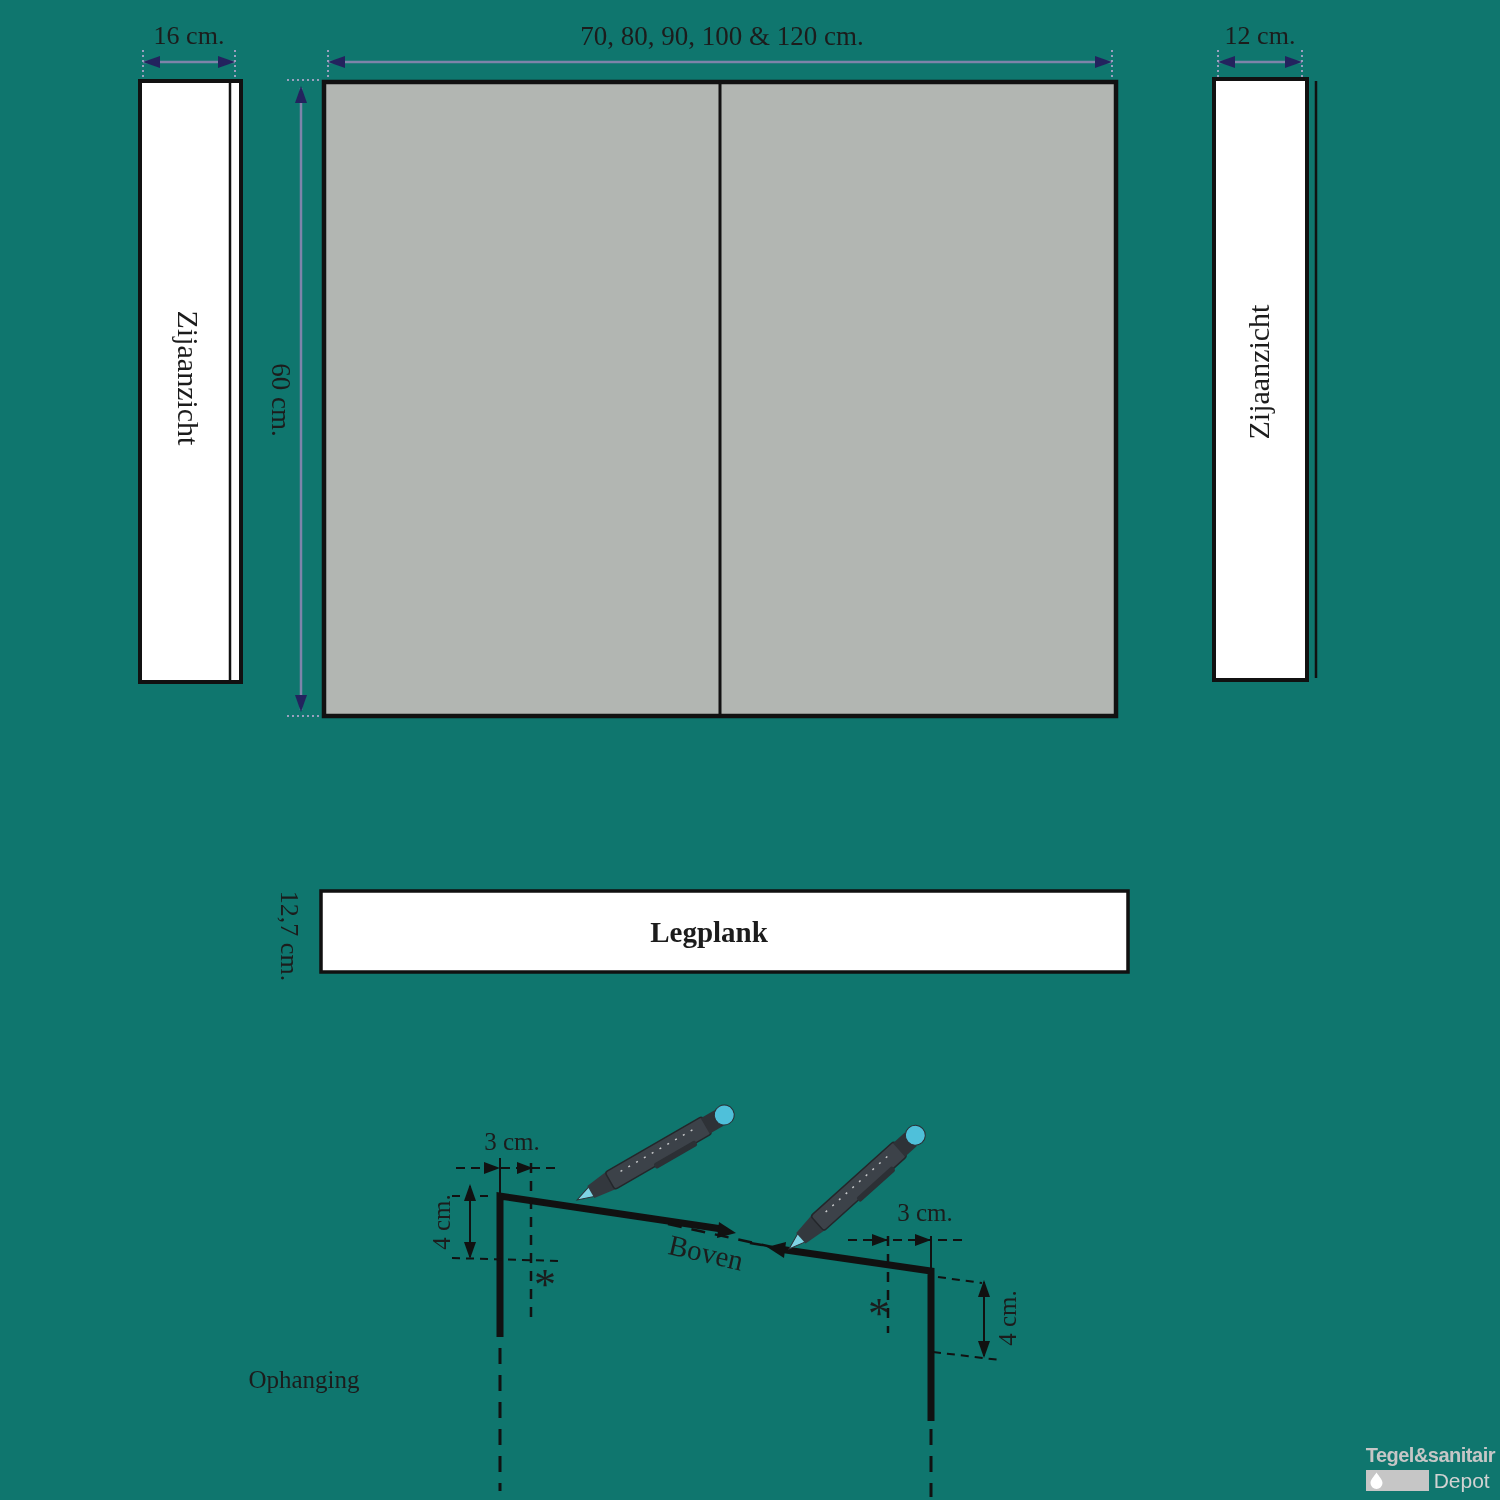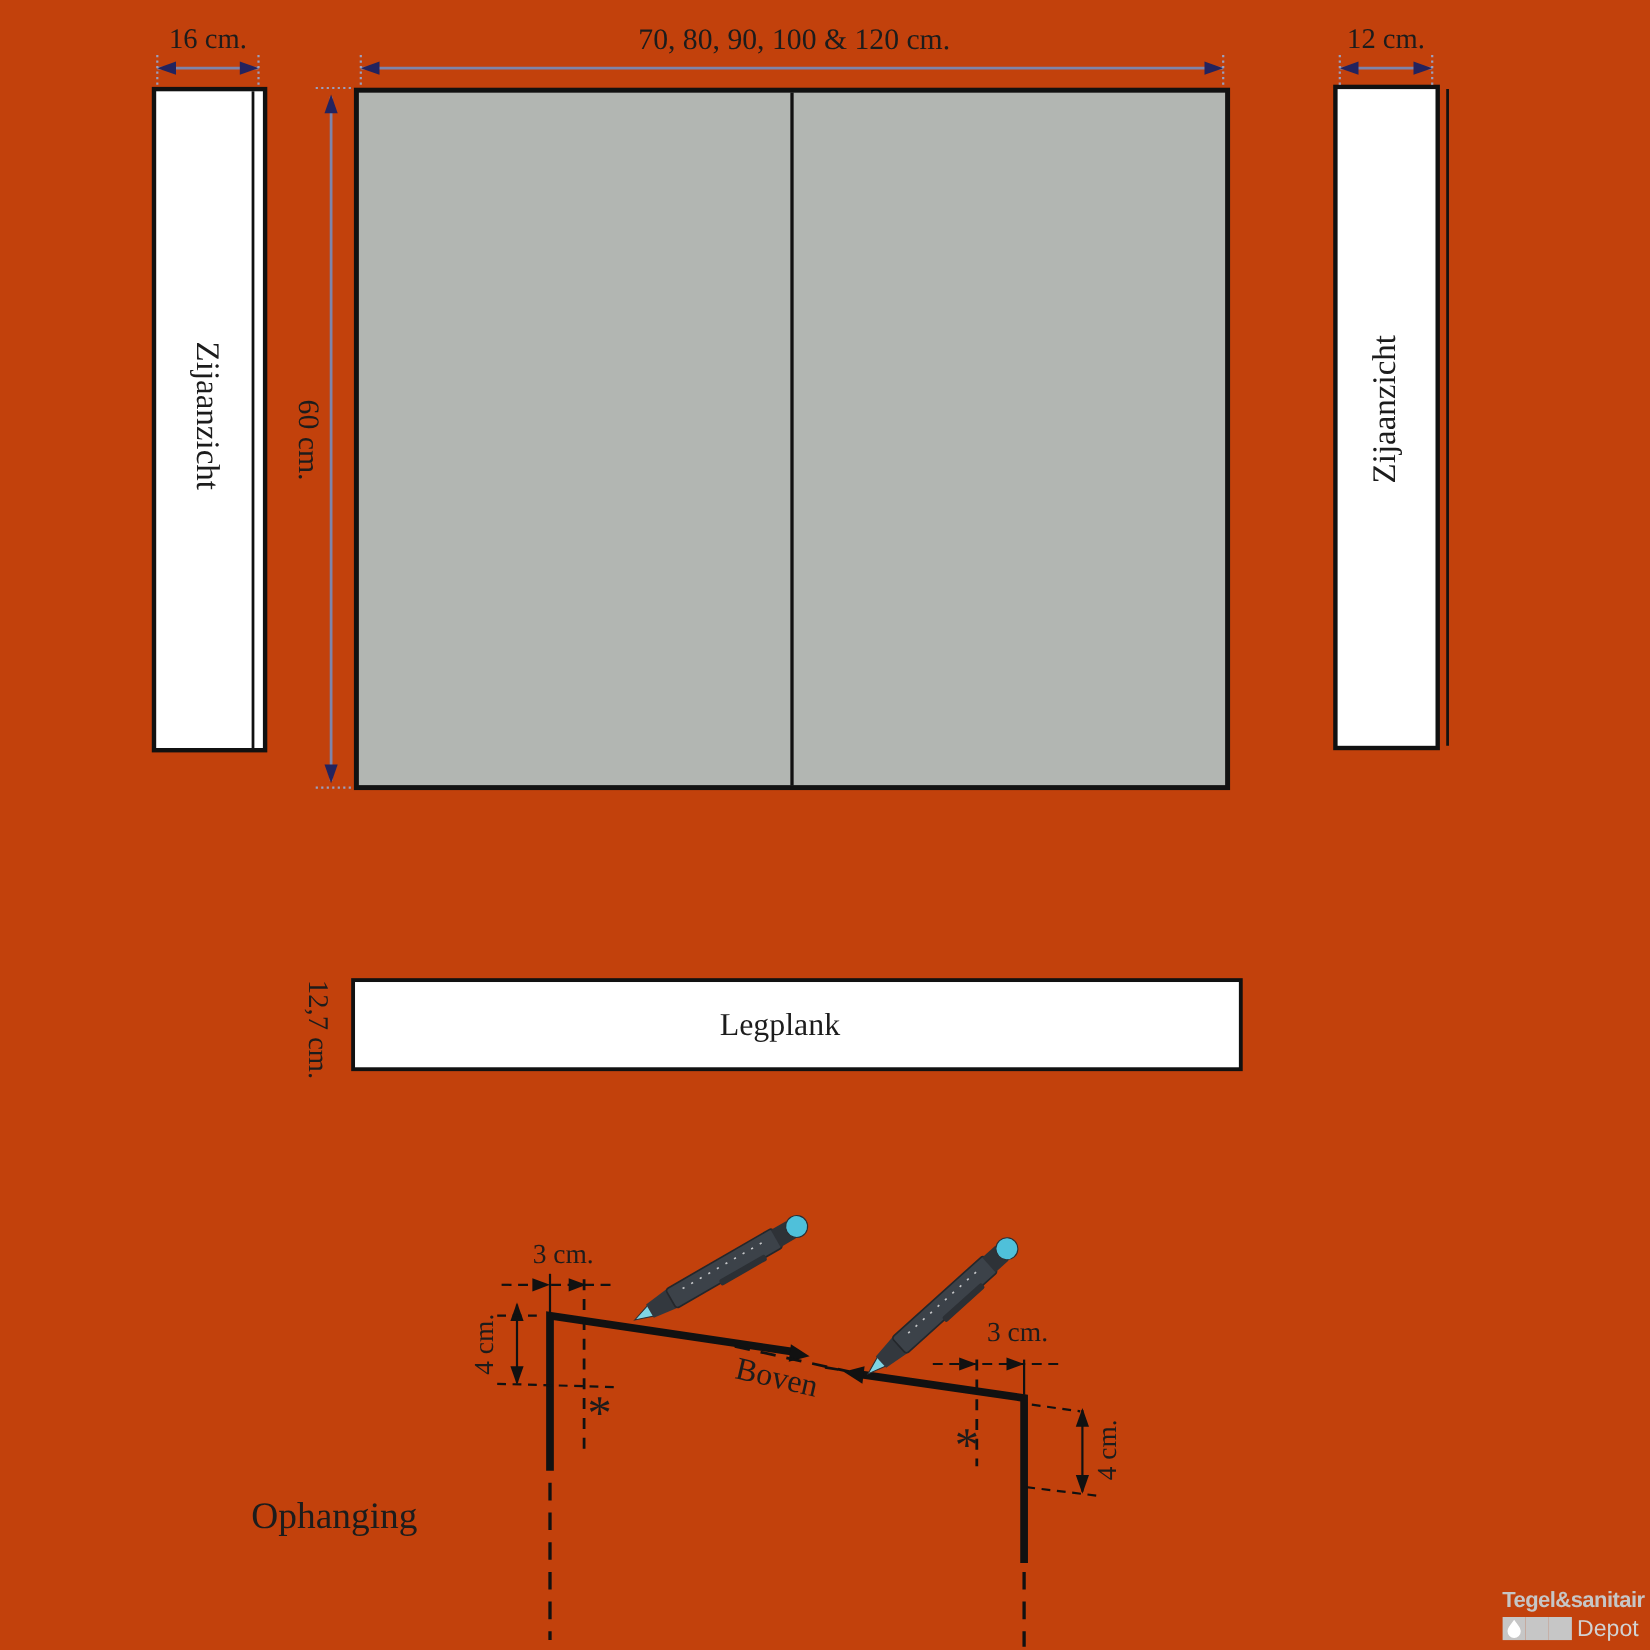--- a/index.html
+++ b/index.html
@@ -1,26 +1,26 @@
 <!DOCTYPE html>
 <html><head>
 <meta charset="utf-8">
 <style>
   html,body{margin:0;padding:0;background:#fff;}
-  #stage{position:relative;width:1500px;height:1500px;background:#c2410c;overflow:hidden;
+  #stage{position:relative;width:1500px;height:1500px;background:#0f766e;overflow:hidden;
          font-family:"Liberation Serif","DejaVu Serif",serif;}
   #draw{position:absolute;left:0;top:0;}
   .lbl{position:absolute;color:#1c1c1c;white-space:nowrap;line-height:1;
        transform:translate(-50%,-50%);}
   .r90 {transform:translate(-50%,-50%) rotate(90deg);}
   .rm90{transform:translate(-50%,-50%) rotate(-90deg);}
   .r13 {transform:translate(-50%,-50%) rotate(13deg);}
   .star{position:absolute;color:#1c1c1c;font-size:44px;line-height:1;white-space:nowrap;}
   .f26{font-size:26px;} .f27{font-size:27px;} .f25{font-size:25px;}
-  .f29{font-size:29px;} .f30{font-size:30px;} .f31{font-size:34px;}
+  .f29{font-size:29px;} .f30{font-size:30px;} .f31{font-size:25px;}
   
   .wm{position:absolute;right:5px;top:1444px;text-align:left;
       font-family:"Liberation Sans","DejaVu Sans",sans-serif;}
   .wm-brand{font-size:20px;font-weight:bold;color:#c6c6c6;letter-spacing:-0.5px;line-height:22px;}
   .wm-row{display:flex;align-items:center;gap:0;margin-top:4px;}
   .wm-sq{width:21px;height:21px;background:#c6c6c6;display:flex;align-items:center;justify-content:center;}
   .wm-depot{font-size:21px;color:#d2d2d2;margin-left:5px;line-height:21px;}
 </style>
 </head>
 <body>
@@ -138,21 +138,21 @@
   </svg>
 
   <span class="lbl f26" style="left:189px;top:36px;">16 cm.</span>
   <span class="lbl f27" style="left:722px;top:36px;text-align:center;">70, 80, 90, 100 &amp; 120 cm.</span>
   <span class="lbl f26" style="left:1260px;top:36px;">12 cm.</span>
 
   <span class="lbl f30 r90" style="left:188px;top:378px;">Zijaanzicht</span>
   <span class="lbl f27 r90" style="left:280px;top:400px;">60 cm.</span>
   <span class="lbl f30 rm90" style="left:1259px;top:372px;">Zijaanzicht</span>
 
-  <span class="lbl f29" style="left:709px;top:932px;">Legplank</span>
+  <span class="lbl f29" style="left:709px;top:932px;font-weight:bold;">Legplank</span>
   <span class="lbl f26 r90" style="left:289px;top:936px;">12,7 cm.</span>
 
   <span class="lbl f31" style="left:304px;top:1379px;">Ophanging</span>
   <span class="lbl f29 r13" style="left:706px;top:1253px;">Boven</span>
 
   <span class="lbl f25" style="left:512px;top:1141px;">3 cm.</span>
   <span class="lbl f25 rm90" style="left:441px;top:1222px;">4 cm.</span>
   <span class="star" style="left:534px;top:1263px;">*</span>
 
   <span class="lbl f25" style="left:925px;top:1212px;">3 cm.</span>

